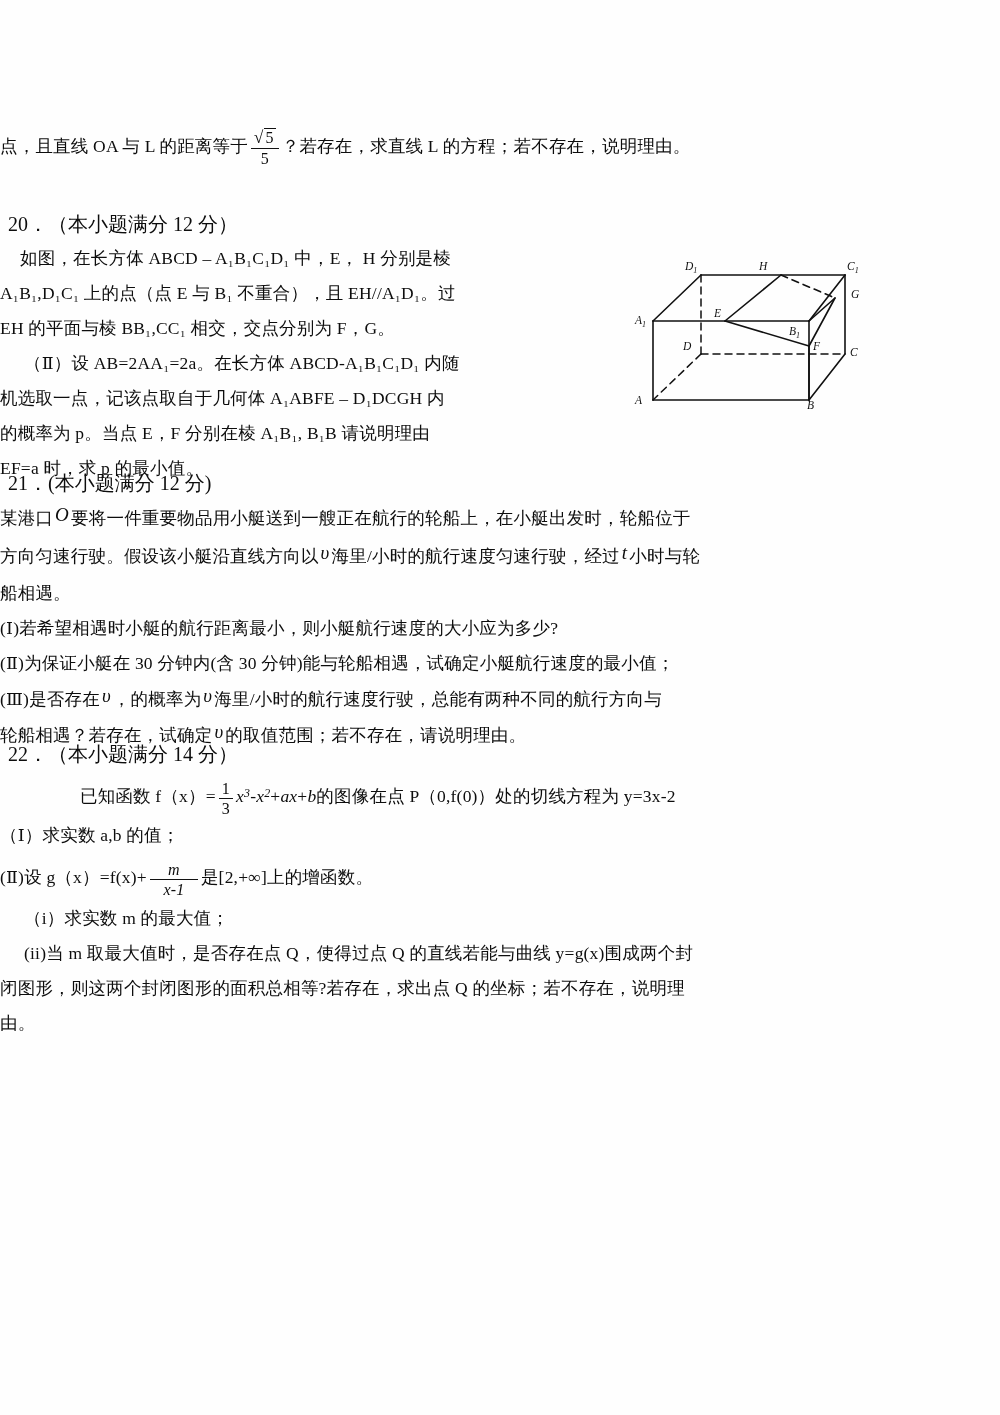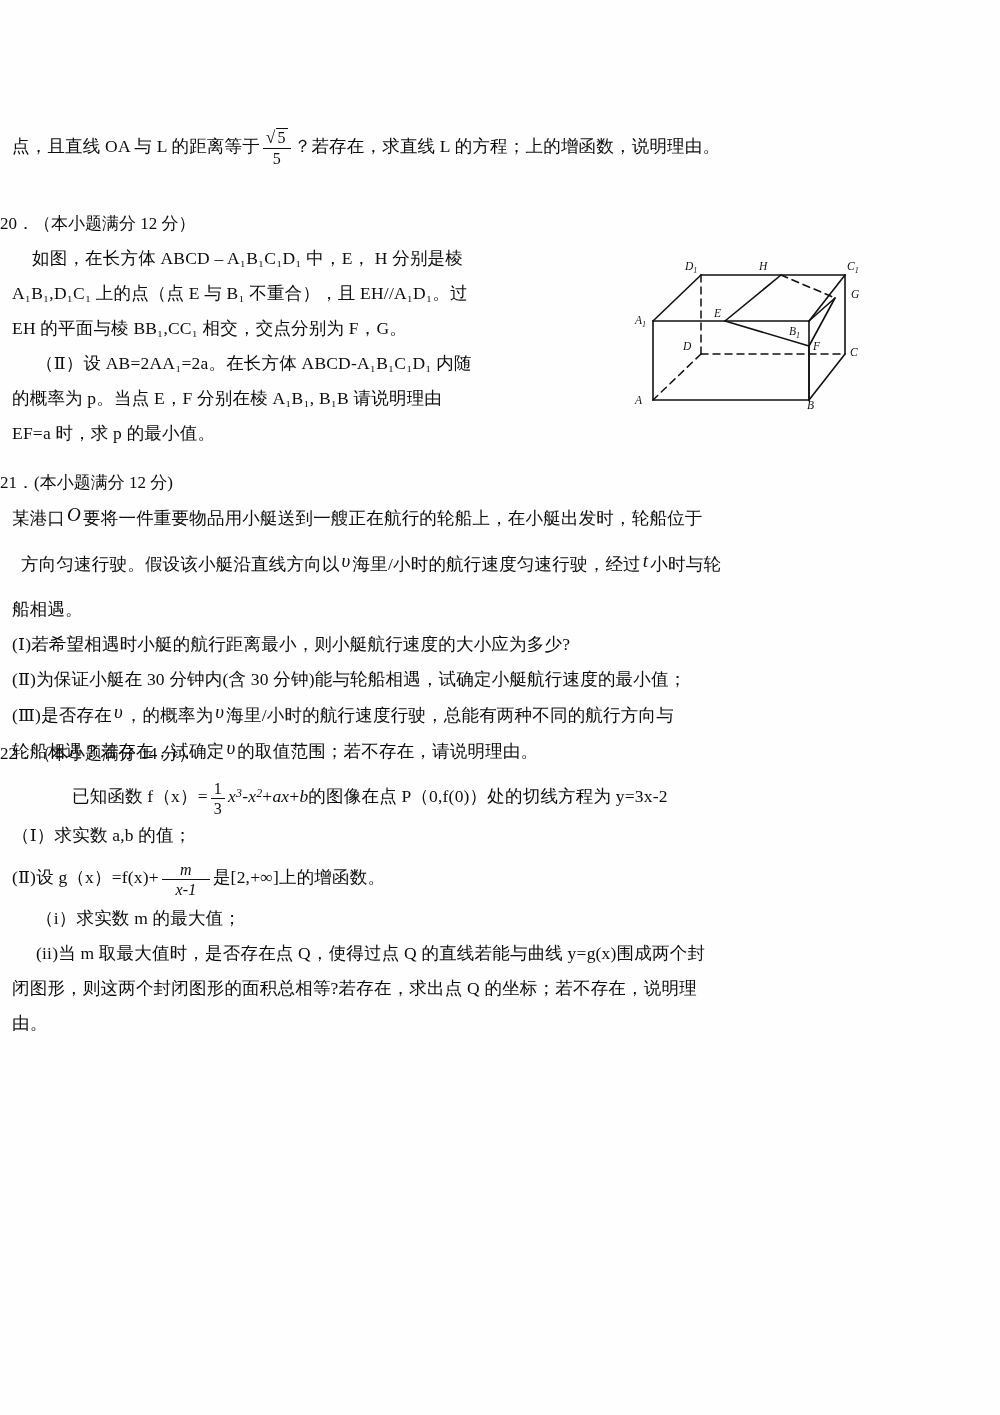--- a/index.html
+++ b/index.html
@@ -20,24 +20,23 @@
     inset: 0;
     background: #fefefe;
   }
 
   
   .line {
     font-size: 17.5px;
     line-height: 35px;
     letter-spacing: 0.2px;
     white-space: nowrap;
-    margin-left: 12px;
   }
   .indent-2 { padding-left: 24px; }
-  .q-head { font-size: 17px; line-height: 34px; }
+  .q-head { font-size: 20px; line-height: 34px; margin-left: 8px; }
   .math-i {
     font-style: italic;
     font-family: "Liberation Serif", serif;
   }
   .mvar {
     font-style: italic;
     font-family: "Liberation Serif", serif;
     font-size: 19px;
     position: relative;
     top: -3px;
@@ -98,32 +97,33 @@
   
   .blk { position: absolute; left: 0; width: 712px; }
 </style>
 </head>
 <body>
 
 <div class="page">
 
   <div class="blk" style="top:126px;">
     <div class="line">
-      <span>点，且直线 OA 与 L 的距离等于</span><span class="frac"><span class="nm"><span class="radical">√</span><span class="sqrt">5</span></span><span class="dn">5</span></span><span>？若存在，求直线 L 的方程；上的增函数，说明理由。</span>
+      <span>点，且直线 OA 与 L 的距离等于</span><span class="frac"><span class="nm"><span class="radical">√</span><span class="sqrt">5</span></span><span class="dn">5</span></span><span>？若存在，求直线 L 的方程；若不存在，说明理由。</span>
     </div>
   </div>
 
   <div class="blk" style="top:207px;">
     <div class="q-head">
       <span>20．</span><span>（本小题满分 12 分）</span>
     </div>
     <div class="line" style="width:472px;padding-left:20px;">如图，在长方体 ABCD – A₁B₁C₁D₁ 中，E， H 分别是棱</div>
     <div class="line" style="width:472px;">A₁B₁,D₁C₁ 上的点（点 E 与 B₁ 不重合），且 EH//A₁D₁。过</div>
     <div class="line" style="width:472px;">EH 的平面与棱 BB₁,CC₁ 相交，交点分别为 F，G。</div>
     <div class="line indent-2">（Ⅱ）设 AB=2AA₁=2a。在长方体 ABCD-A₁B₁C₁D₁ 内随</div>
+    <div class="line">机选取一点，记该点取自于几何体 A₁ABFE – D₁DCGH 内</div>
     <div class="line">的概率为 p。当点 E，F 分别在棱 A₁B₁, B₁B 请说明理由</div>
     <div class="line">EF=a 时，求 p 的最小值。</div>
   </div>
 
   <div class="figure">
     <svg width="260" height="190" viewBox="0 0 260 190">
       <g stroke="#111" fill="none" stroke-width="1.6" stroke-linecap="round">
 
         <line x1="88" y1="47" x2="232" y2="47"></line>
         <line x1="232" y1="47" x2="196" y2="93"></line>
@@ -168,40 +168,40 @@
     </svg>
   </div>
 
   <div class="blk" style="top:466px;">
     <div class="q-head">
       <span>21．</span><span>(本小题满分 12 分)</span>
     </div>
     <div class="line">
       <span>某港口</span><span class="mvar">O</span><span>要将一件重要物品用小艇送到一艘正在航行的轮船上，在小艇出发时，轮船位于</span>
     </div>
-    <div class="line" style="line-height:56px;padding-left:9px;">
+    <div class="line" style="line-height:40px;">
       <span>方向匀速行驶。假设该小艇沿直线方向以</span><span class="mvar">υ</span><span>海里/小时的航行速度匀速行驶，经过</span><span class="mvar">t</span><span>小时与轮</span>
     </div>
     <div class="line">船相遇。</div>
     <div class="line">(Ⅰ)若希望相遇时小艇的航行距离最小，则小艇航行速度的大小应为多少?</div>
     <div class="line">(Ⅱ)为保证小艇在 30 分钟内(含 30 分钟)能与轮船相遇，试确定小艇航行速度的最小值；</div>
     <div class="line">
       <span>(Ⅲ)是否存在</span><span class="mvar">υ</span><span>，的概率为</span><span class="mvar">υ</span><span>海里/小时的航行速度行驶，总能有两种不同的航行方向与</span>
     </div>
     <div class="line">
       <span>轮船相遇？若存在，试确定</span><span class="mvar">υ</span><span>的取值范围；若不存在，请说明理由。</span>
     </div>
   </div>
 
   <div class="blk" style="top:737px;">
     <div class="q-head">
       <span>22．</span><span>（本小题满分 14 分）</span>
     </div>
 
-    <div class="line" style="padding-left:60px; line-height:44px;">
+    <div class="line" style="padding-left:80px; line-height:44px;">
       <span>已知函数 f（x）=</span><span class="frac"><span class="nm">1</span><span class="dn">3</span></span><span class="math-i"><span>x</span><sup>3</sup></span><span>-</span><span class="math-i"><span>x</span><sup>2</sup></span><span>+</span><span class="math-i">ax</span><span>+</span><span class="math-i">b</span><span>的图像在点 P（0,f(0)）处的切线方程为 y=3x-2</span>
     </div>
 
     <div class="line">（Ⅰ）求实数 a,b 的值；</div>
 
     <div class="line" style="line-height:48px;">
       <span>(Ⅱ)设 g（x）=f(x)+</span><span class="frac wide"><span class="nm math-i">m</span><span class="dn math-i">x-1</span></span><span>是[2,+∞]上的增函数。</span>
     </div>
 
     <div class="line indent-2">（i）求实数 m 的最大值；</div>

